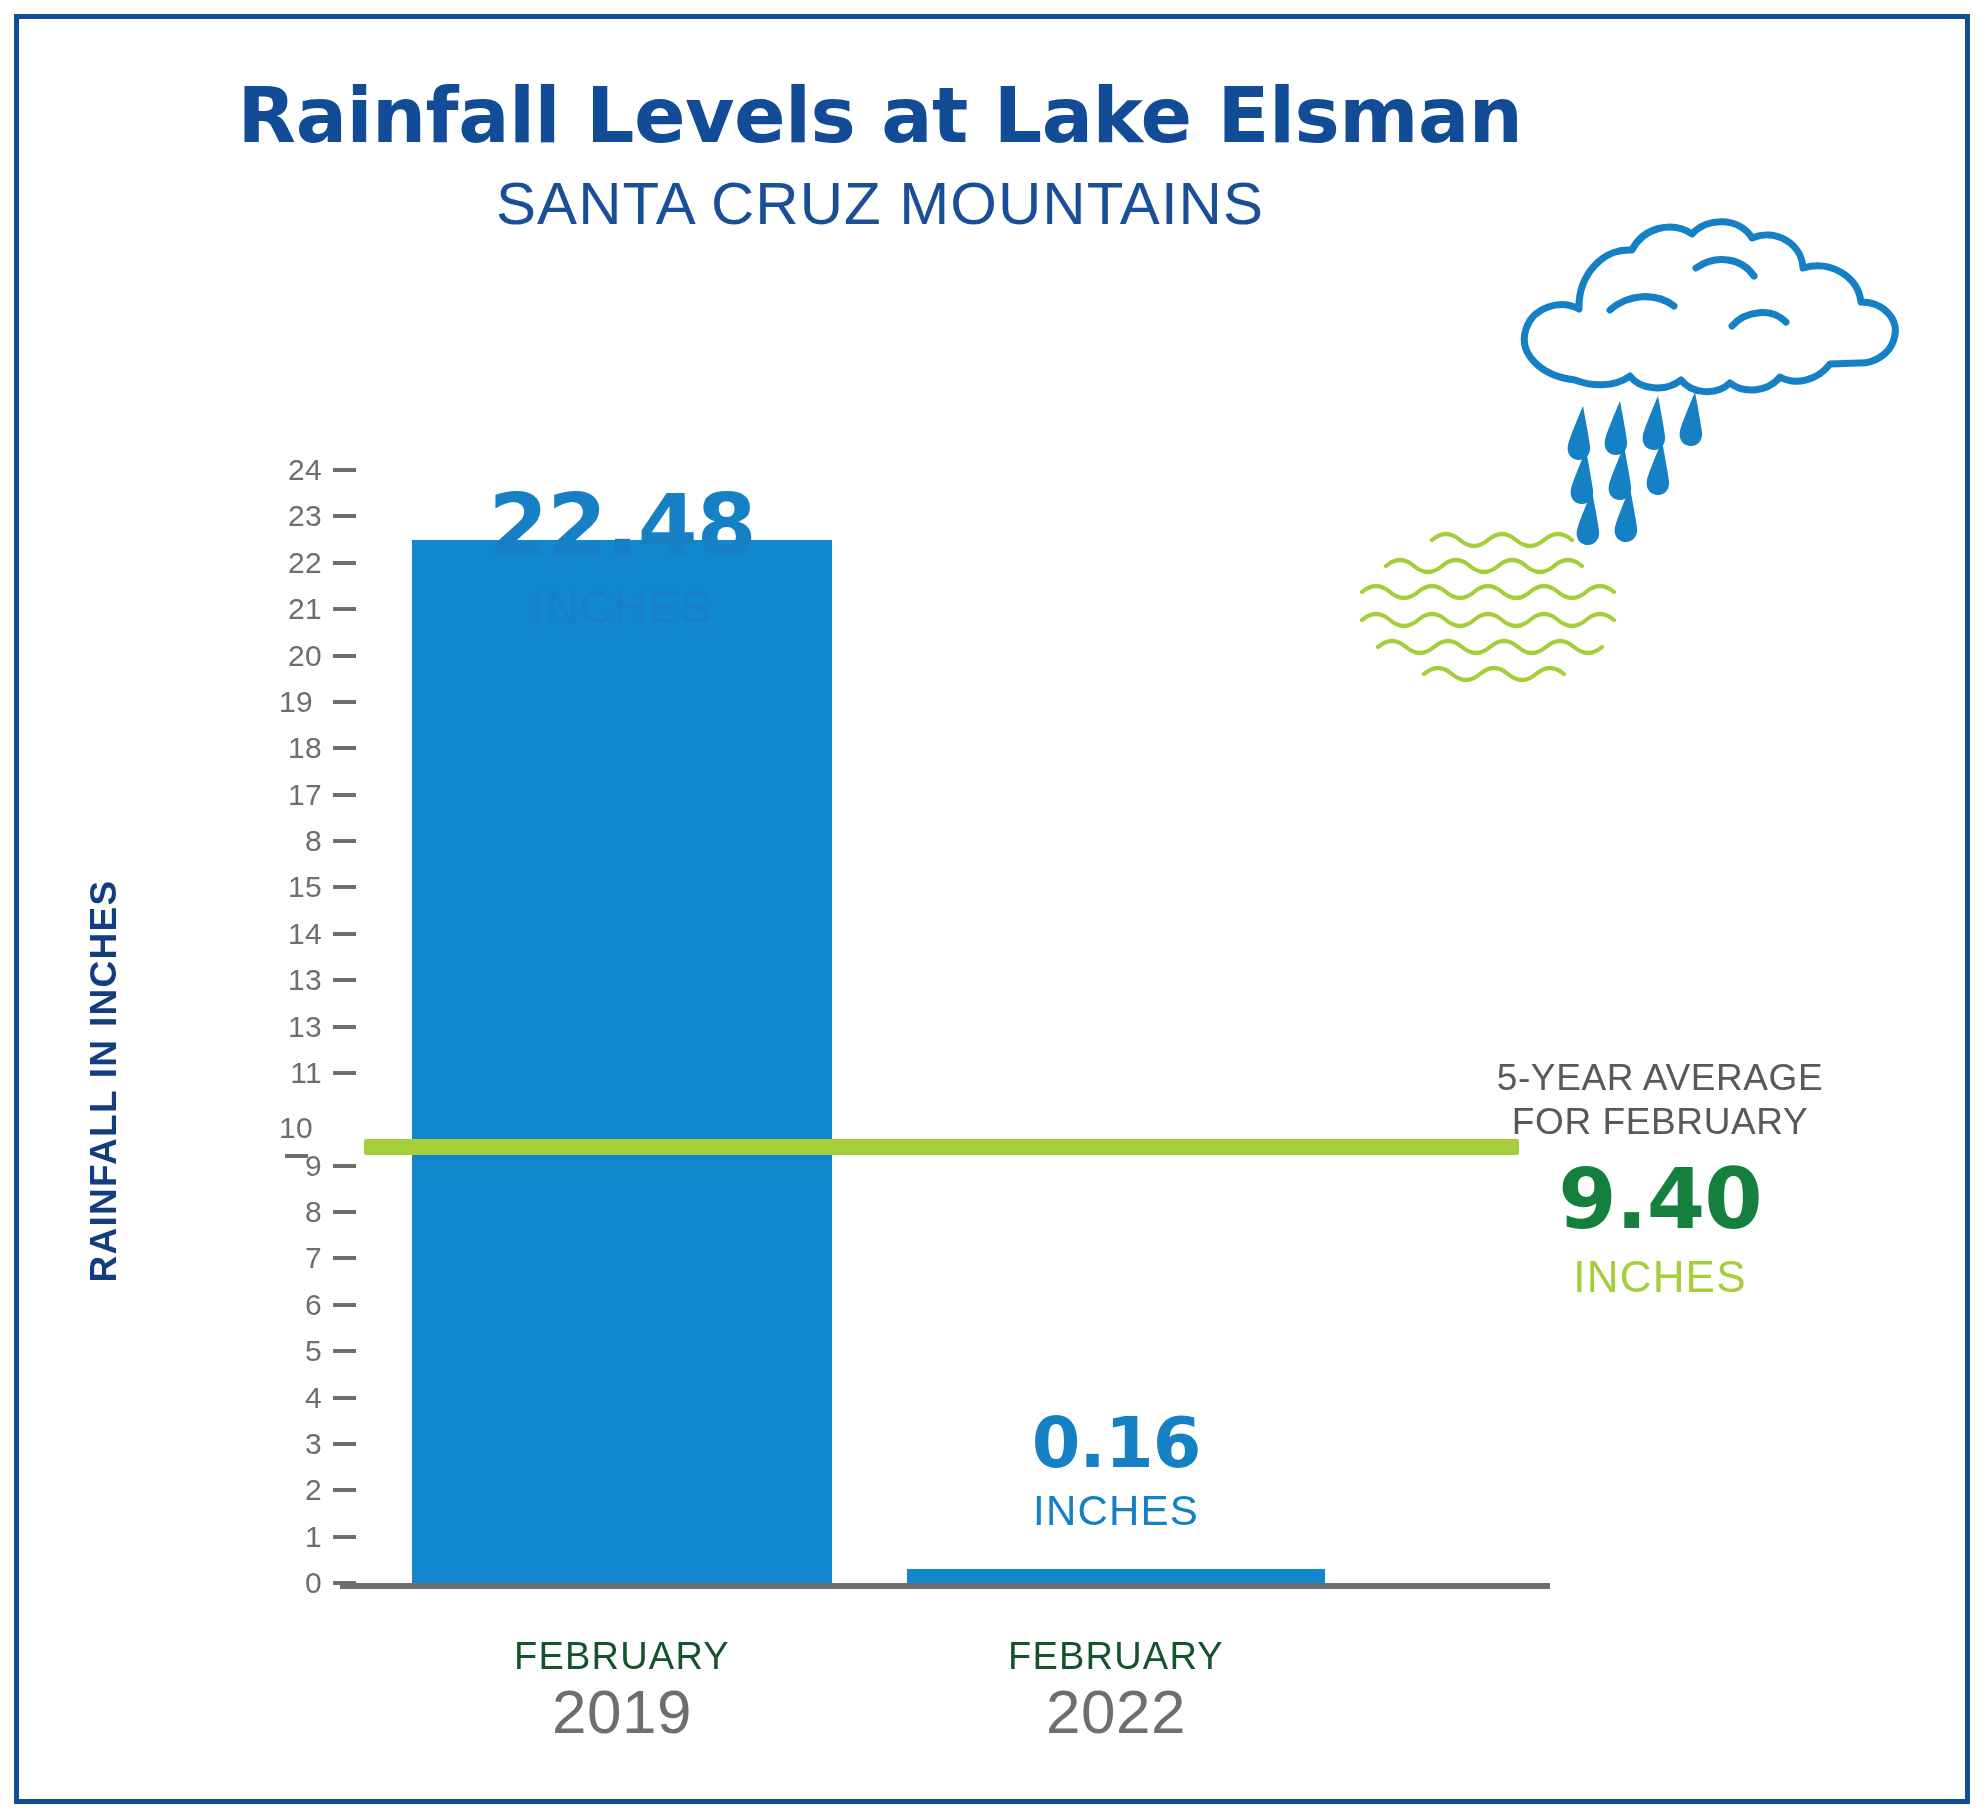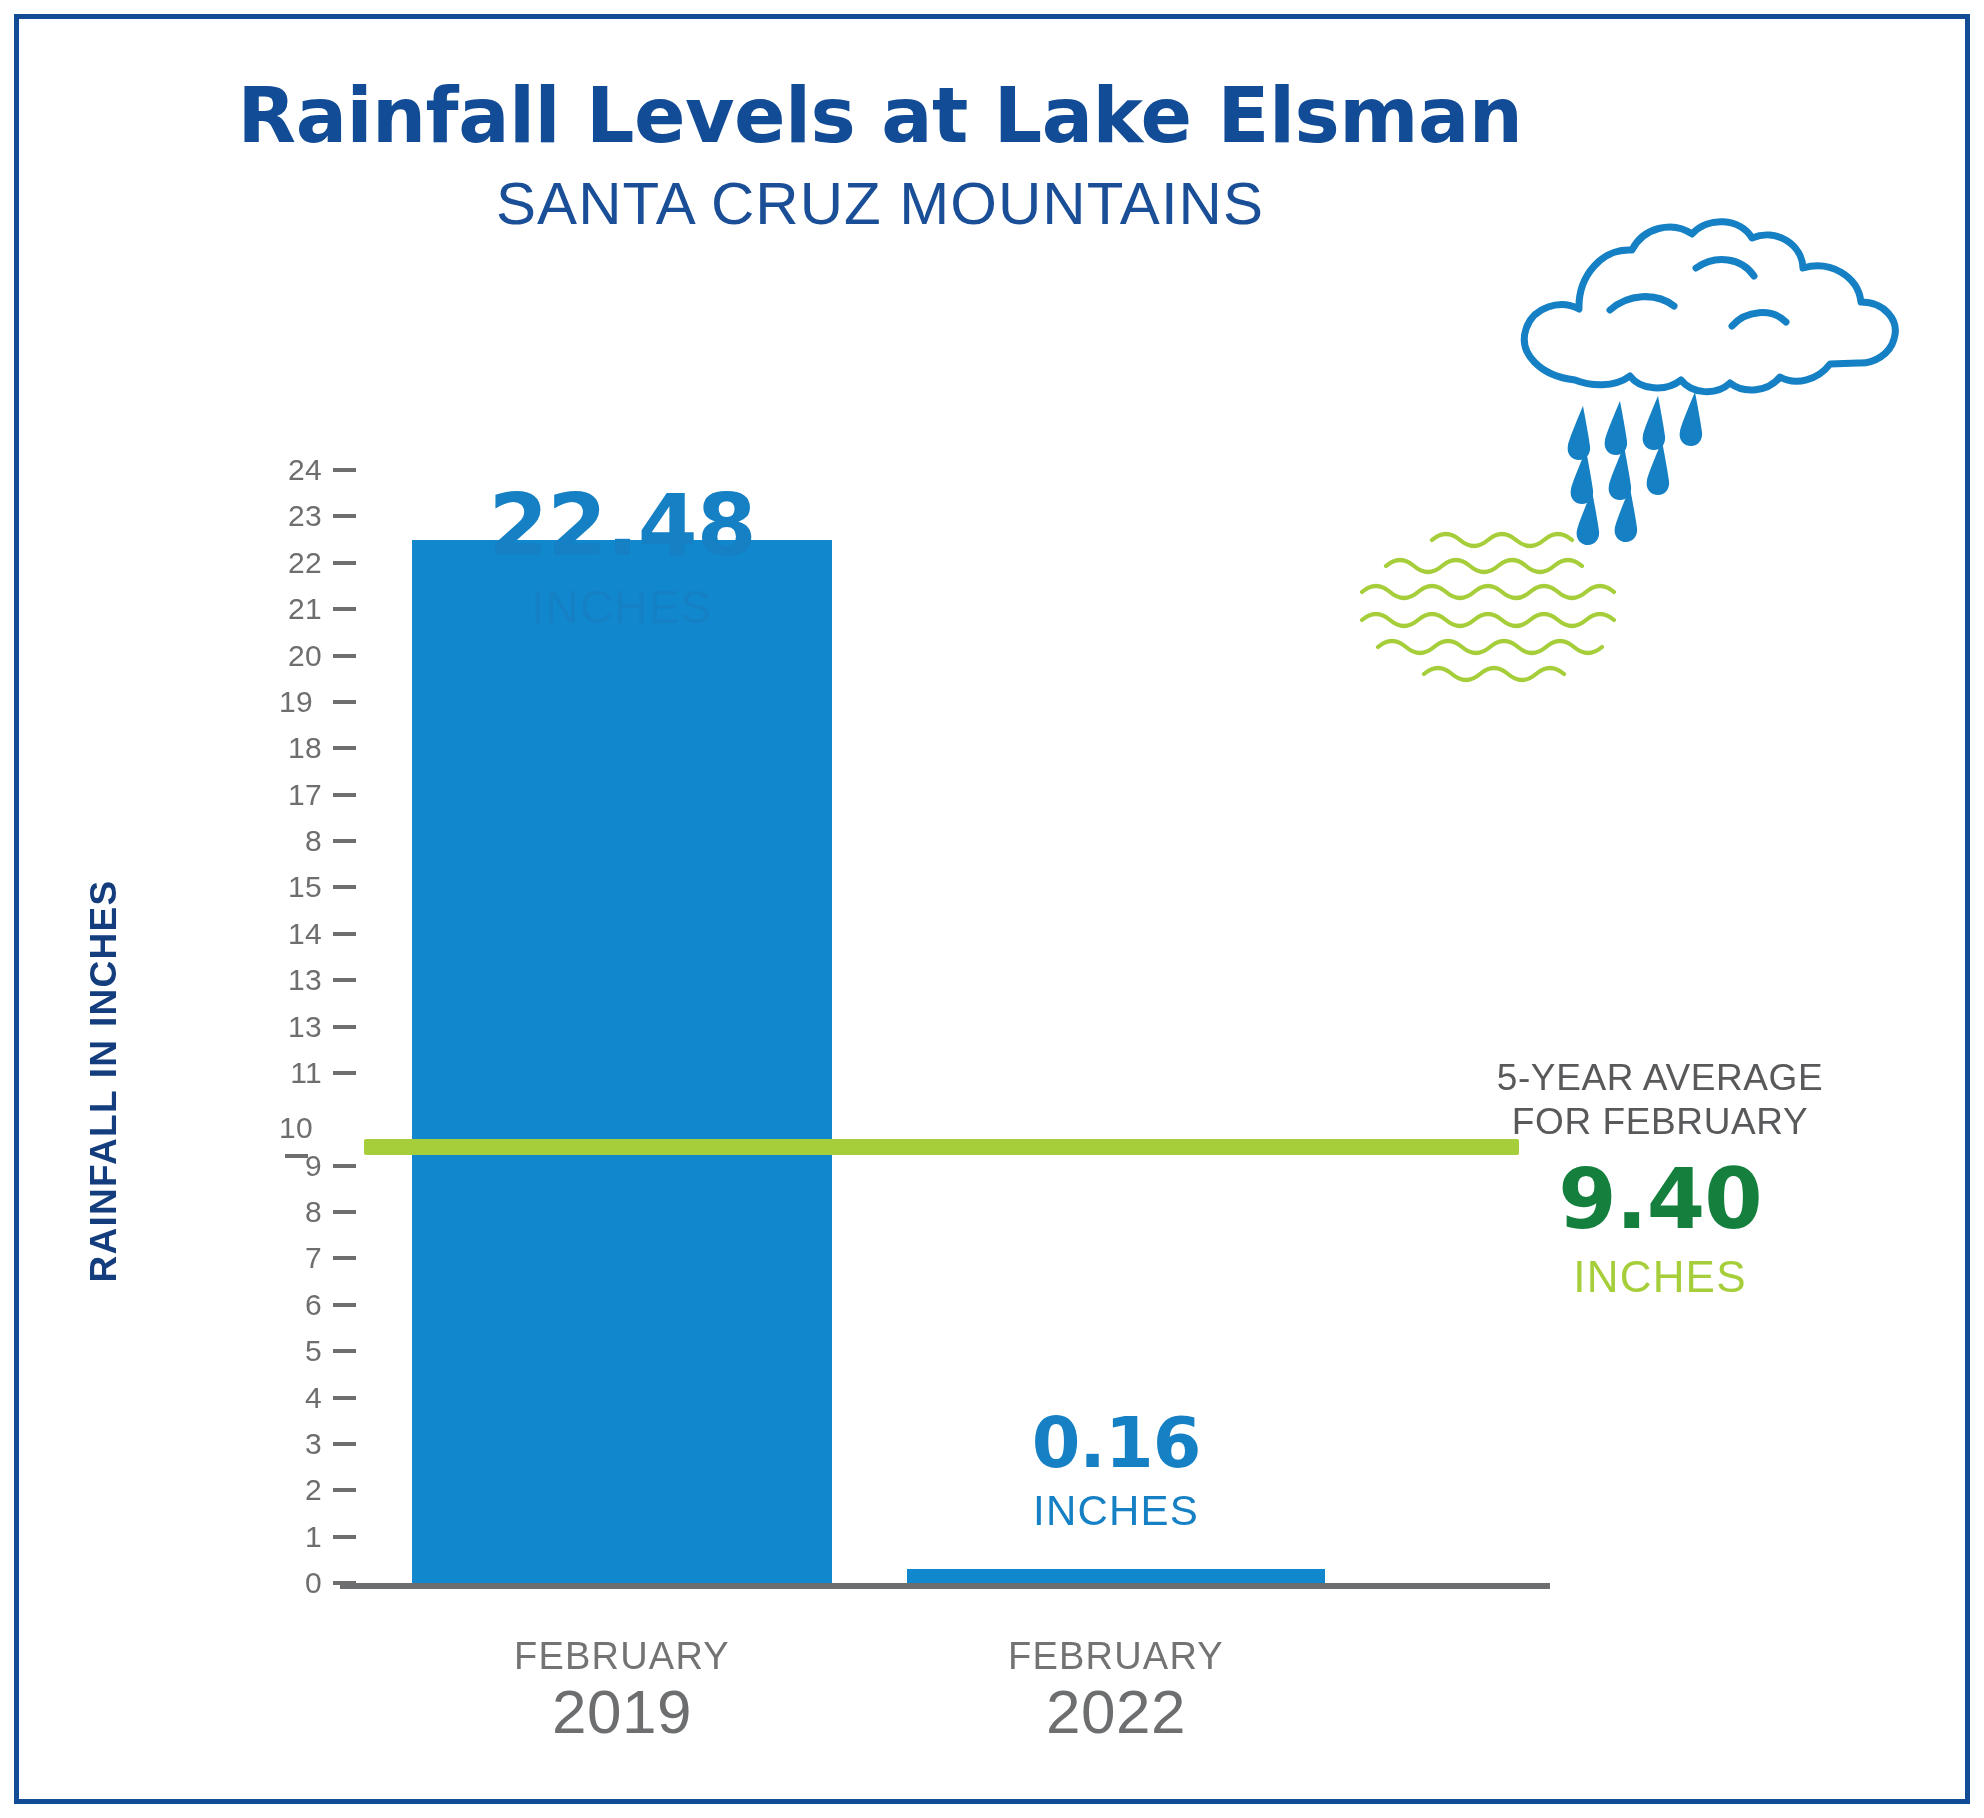--- a/index.html
+++ b/index.html
@@ -203,21 +203,21 @@
   }
 
   
   .xcat {
     position: absolute;
     text-align: center;
   }
   .xcat .xmonth {
     font-family: "Liberation Sans", sans-serif;
     font-size: 38px;
-    color: #737373;
+    color: #14532d;
     letter-spacing: 1.2px;
     line-height: 1.15;
   }
   .xcat .xyear {
     font-family: "Liberation Sans", sans-serif;
     font-size: 62px;
     color: #6d6e70;
     letter-spacing: 0.5px;
     line-height: 1.05;
   }

